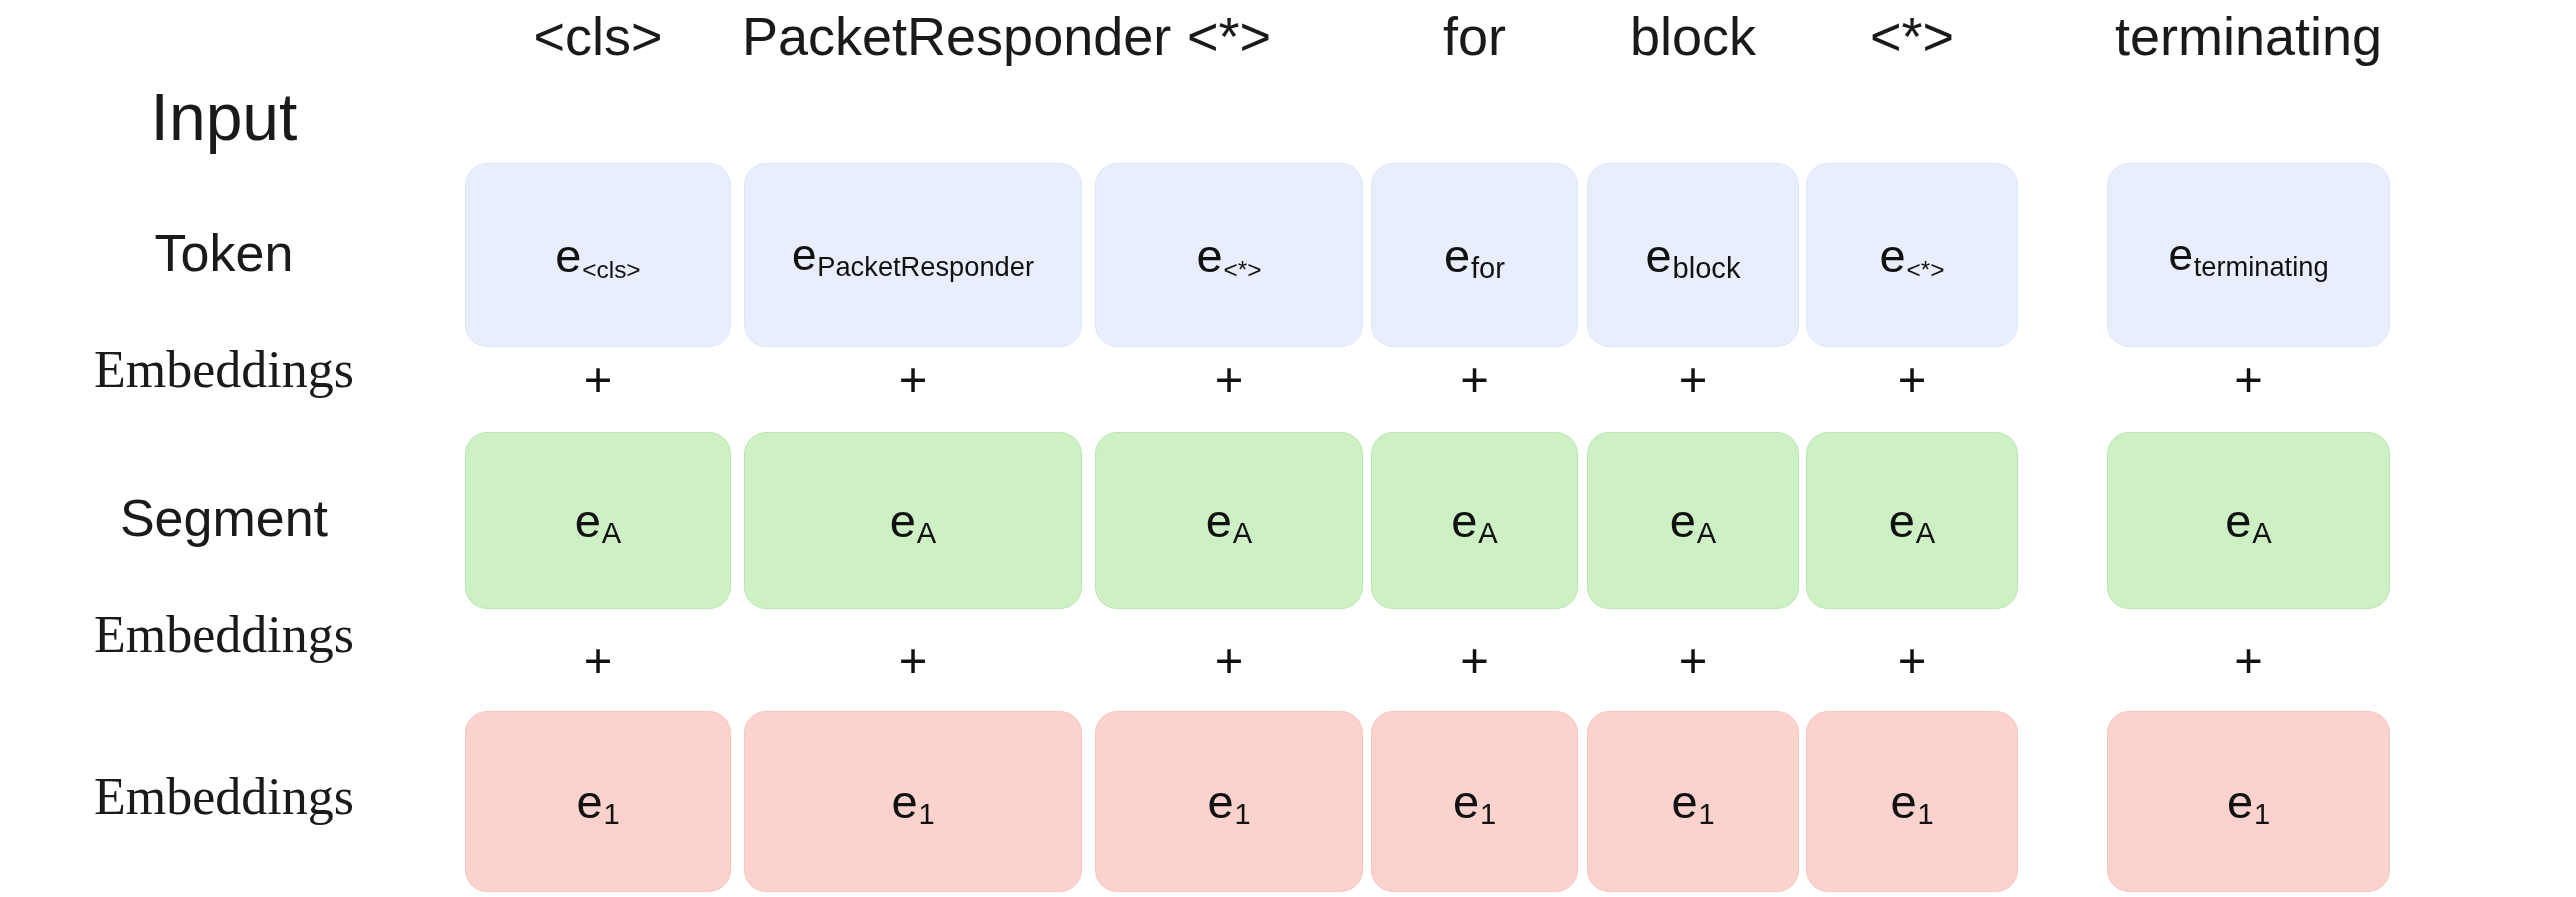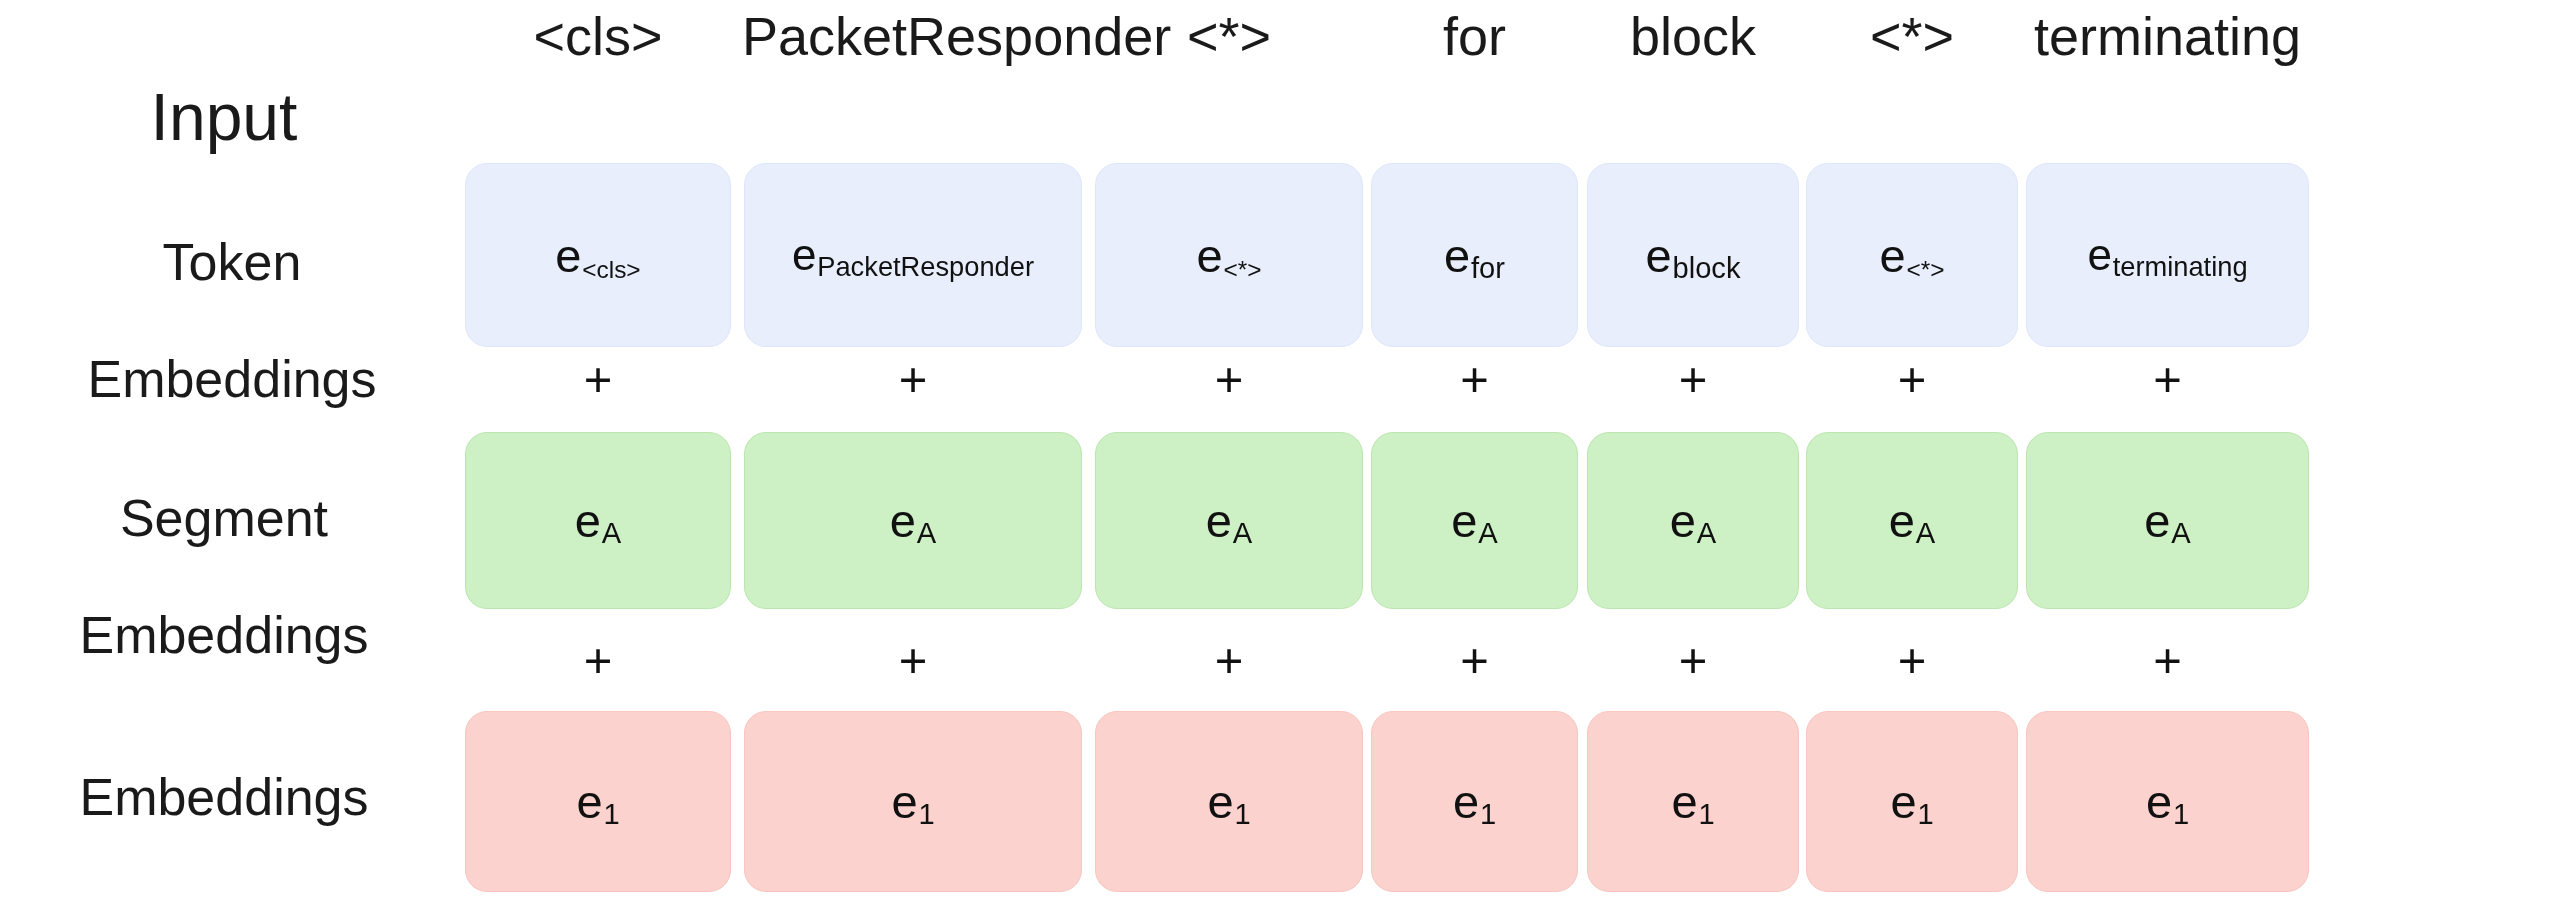--- a/index.html
+++ b/index.html
@@ -28,24 +28,24 @@
     left: 0;
     width: 448px;
     text-align: center;
     font-size: 52px;
     line-height: 1.12;
     color: #1a1a1a;
     font-family: "Liberation Sans", sans-serif;
     white-space: pre-line;
   }
   .row-label .l1 { display: block; }
-  .row-label .l2 { display: block; }
+  .row-label .l2 { display: block; font-family: Liberation Serif, serif; }
 
   #label-input   { top: 6.8px;  font-size: 66px; }
-  #label-token   { top: 175px; padding-left: 8px; }
+  #label-token   { top: 166px; }
   #label-segment { top: 431px; }
   #label-pos     { top: 710px; }
 
   
   #cols {
     position: absolute;
     left: 463px;
     top: 0;
     width: 2113px;
     height: 898px;
@@ -290,21 +290,21 @@
           </span>
         </div>
         <div class="plus plus-2">+</div>
         <div class="ebox box-pos">
           <span class="etext" style="font-size: 47px;">
             <span>e</span>
             <span class="sub">1</span>
           </span>
         </div>
       </div>
-      <div class="col" style="left: 1561px; width: 287px;">
+      <div class="col" style="left: 1642px; width: 287px;">
         <div class="input-word" style="font-size: 54px;">terminating</div>
         <div class="ebox box-token">
           <span class="etext" style="font-size: 44px;">
             <span>e</span>
             <span class="sub">terminating</span>
           </span>
         </div>
         <div class="plus plus-1">+</div>
         <div class="ebox box-segment">
           <span class="etext" style="font-size: 47px;">

